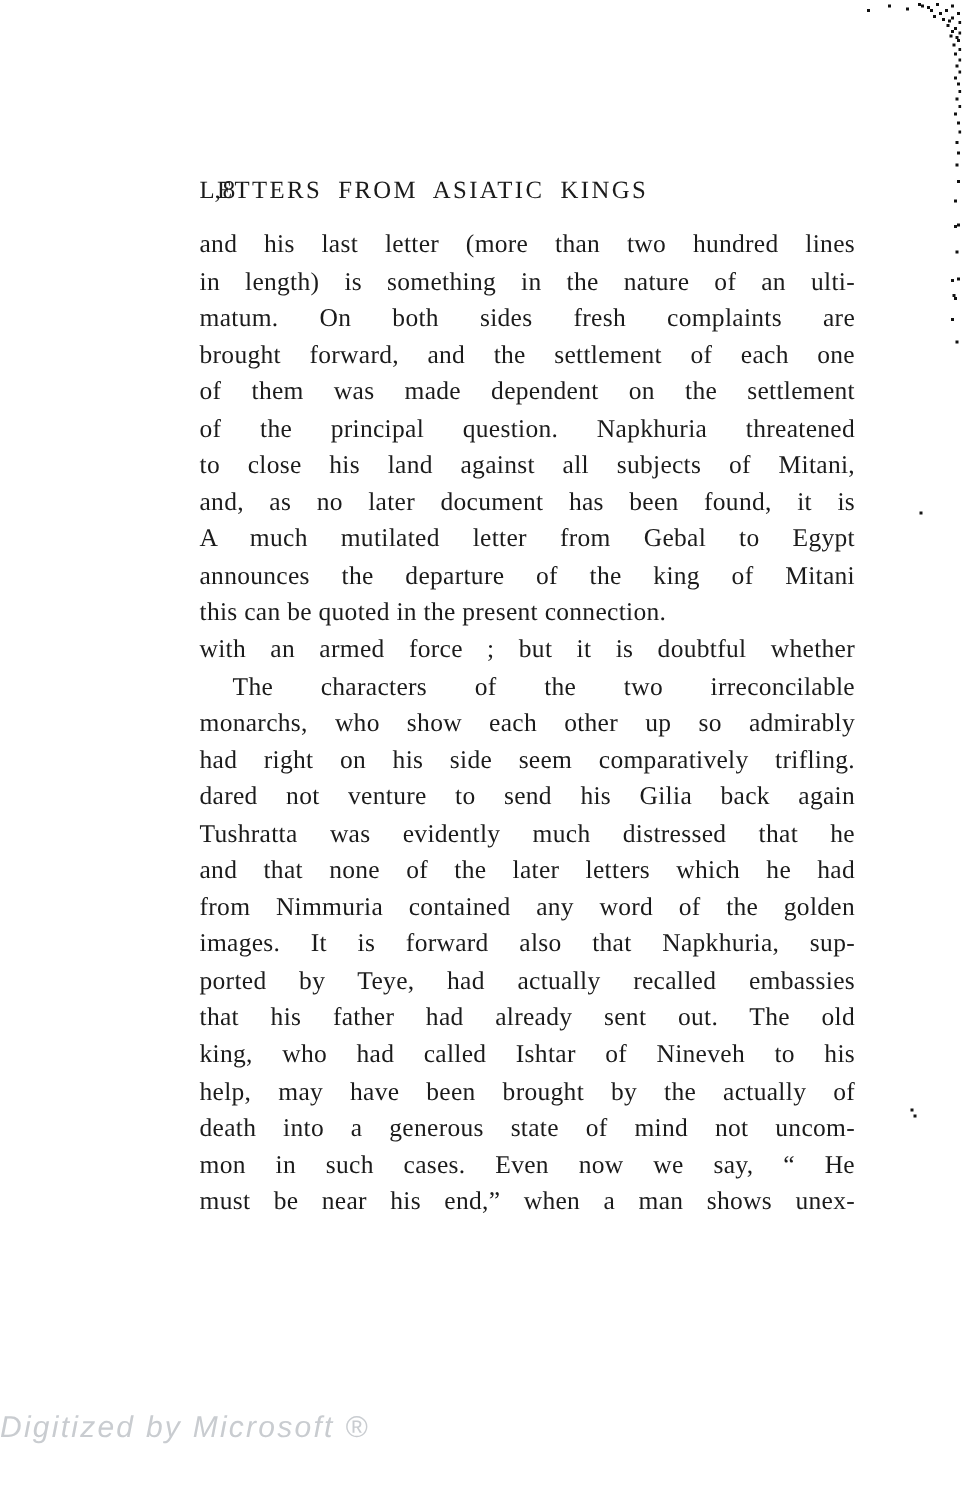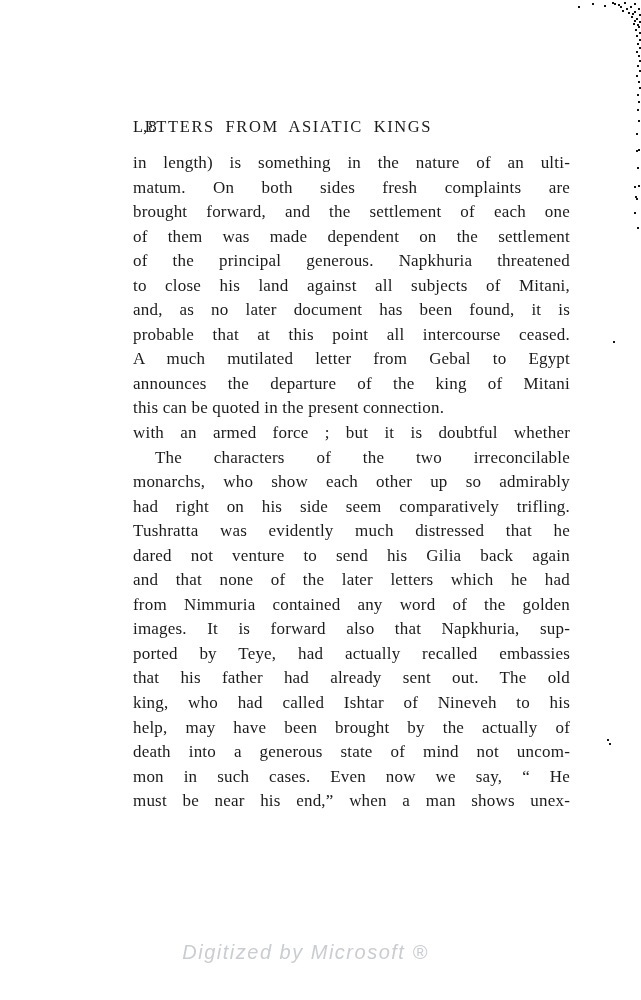--- a/index.html
+++ b/index.html
@@ -64,21 +64,20 @@
   }
   .line.indent {
     text-indent: 22px;
   }
   
   .watermark {
     position: absolute;
     left: 0;
     right: 30px;
     top: 941px;
-    text-align: center;
     font-family: "Liberation Sans", sans-serif;
     font-style: italic;
     font-size: 20px;
     letter-spacing: 1.5px;
     color: #bcc0c5;
     opacity: 0.8;
   }
   
   .speck {
     position: absolute;
@@ -119,38 +118,38 @@
   <div class="speck" style="left:613px; top:341px;"></div>
   <div class="speck" style="left:607px; top:739px;"></div>
   <div class="speck" style="left:609px; top:743px;"></div>
 
   <div class="header">
     <span class="page-number">,8</span>
     <span class="running-title">LETTERS FROM ASIATIC KINGS</span>
   </div>
 
   <div class="textblock">
+    <div class="line">and his last letter (more than two hundred lines</div>
     <div class="line">in length) is something in the nature of an ulti-</div>
     <div class="line">matum.  On both sides fresh complaints are</div>
     <div class="line">brought forward, and the settlement of each one</div>
     <div class="line">of them was made dependent on the settlement</div>
-    <div class="line">of the principal generous.  Napkhuria threatened</div>
+    <div class="line">of the principal question.  Napkhuria threatened</div>
     <div class="line">to close his land against all subjects of Mitani,</div>
     <div class="line">and, as no later document has been found, it is</div>
-    <div class="line">probable that at this point all intercourse ceased.</div>
     <div class="line">A much mutilated letter from Gebal to Egypt</div>
     <div class="line">announces the departure of the king of Mitani</div>
     <div class="line loose">this can be quoted in the present connection.</div>
     <div class="line">with an armed force ; but it is doubtful whether</div>
 
     <div class="line indent">The characters of the two irreconcilable</div>
     <div class="line">monarchs, who show each other up so admirably</div>
     <div class="line">had right on his side seem comparatively trifling.</div>
+    <div class="line">dared not venture to send his Gilia back again</div>
     <div class="line">Tushratta was evidently much distressed that he</div>
-    <div class="line">dared not venture to send his Gilia back again</div>
     <div class="line">and that none of the later letters which he had</div>
     <div class="line">from Nimmuria contained any word of the golden</div>
     <div class="line">images.  It is forward also that Napkhuria, sup-</div>
     <div class="line">ported by Teye, had actually recalled embassies</div>
     <div class="line">that his father had already sent out.  The old</div>
     <div class="line">king, who had called Ishtar of Nineveh to his</div>
     <div class="line">help, may have been brought by the actually of</div>
     <div class="line">death into a generous state of mind not uncom-</div>
     <div class="line">mon in such cases.  Even now we say, “ He</div>
     <div class="line">must be near his end,” when a man shows unex-</div>

